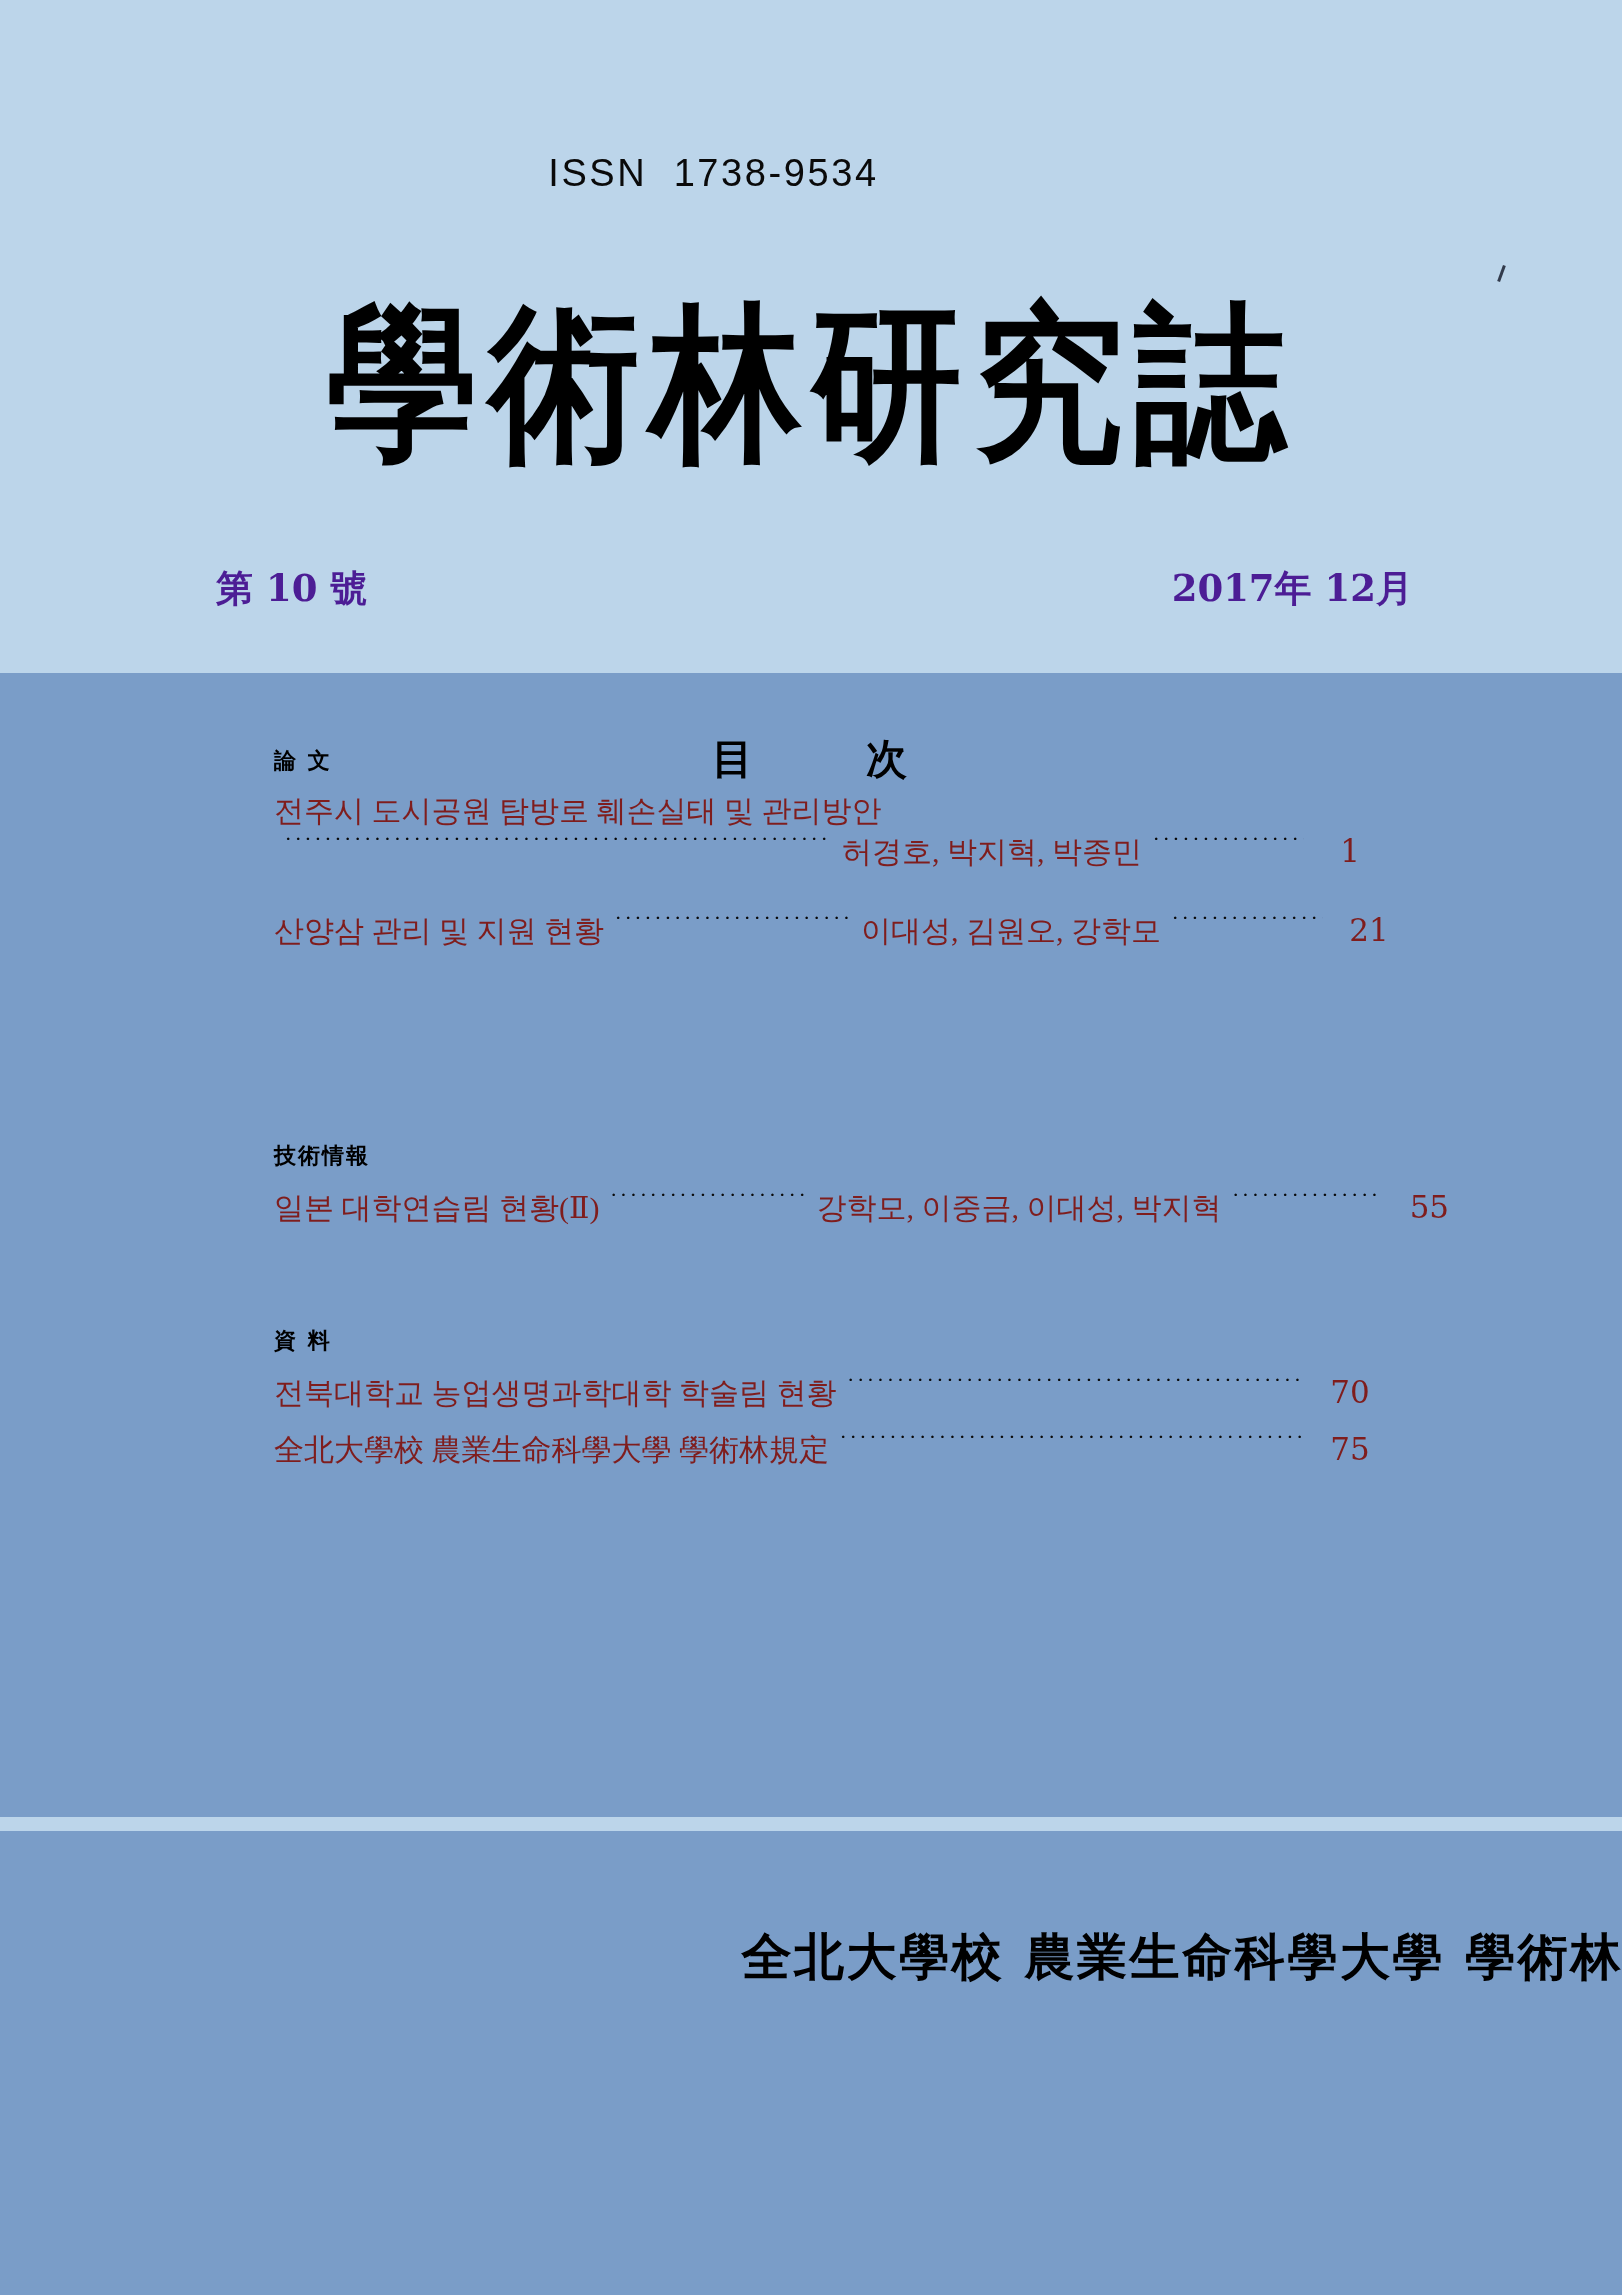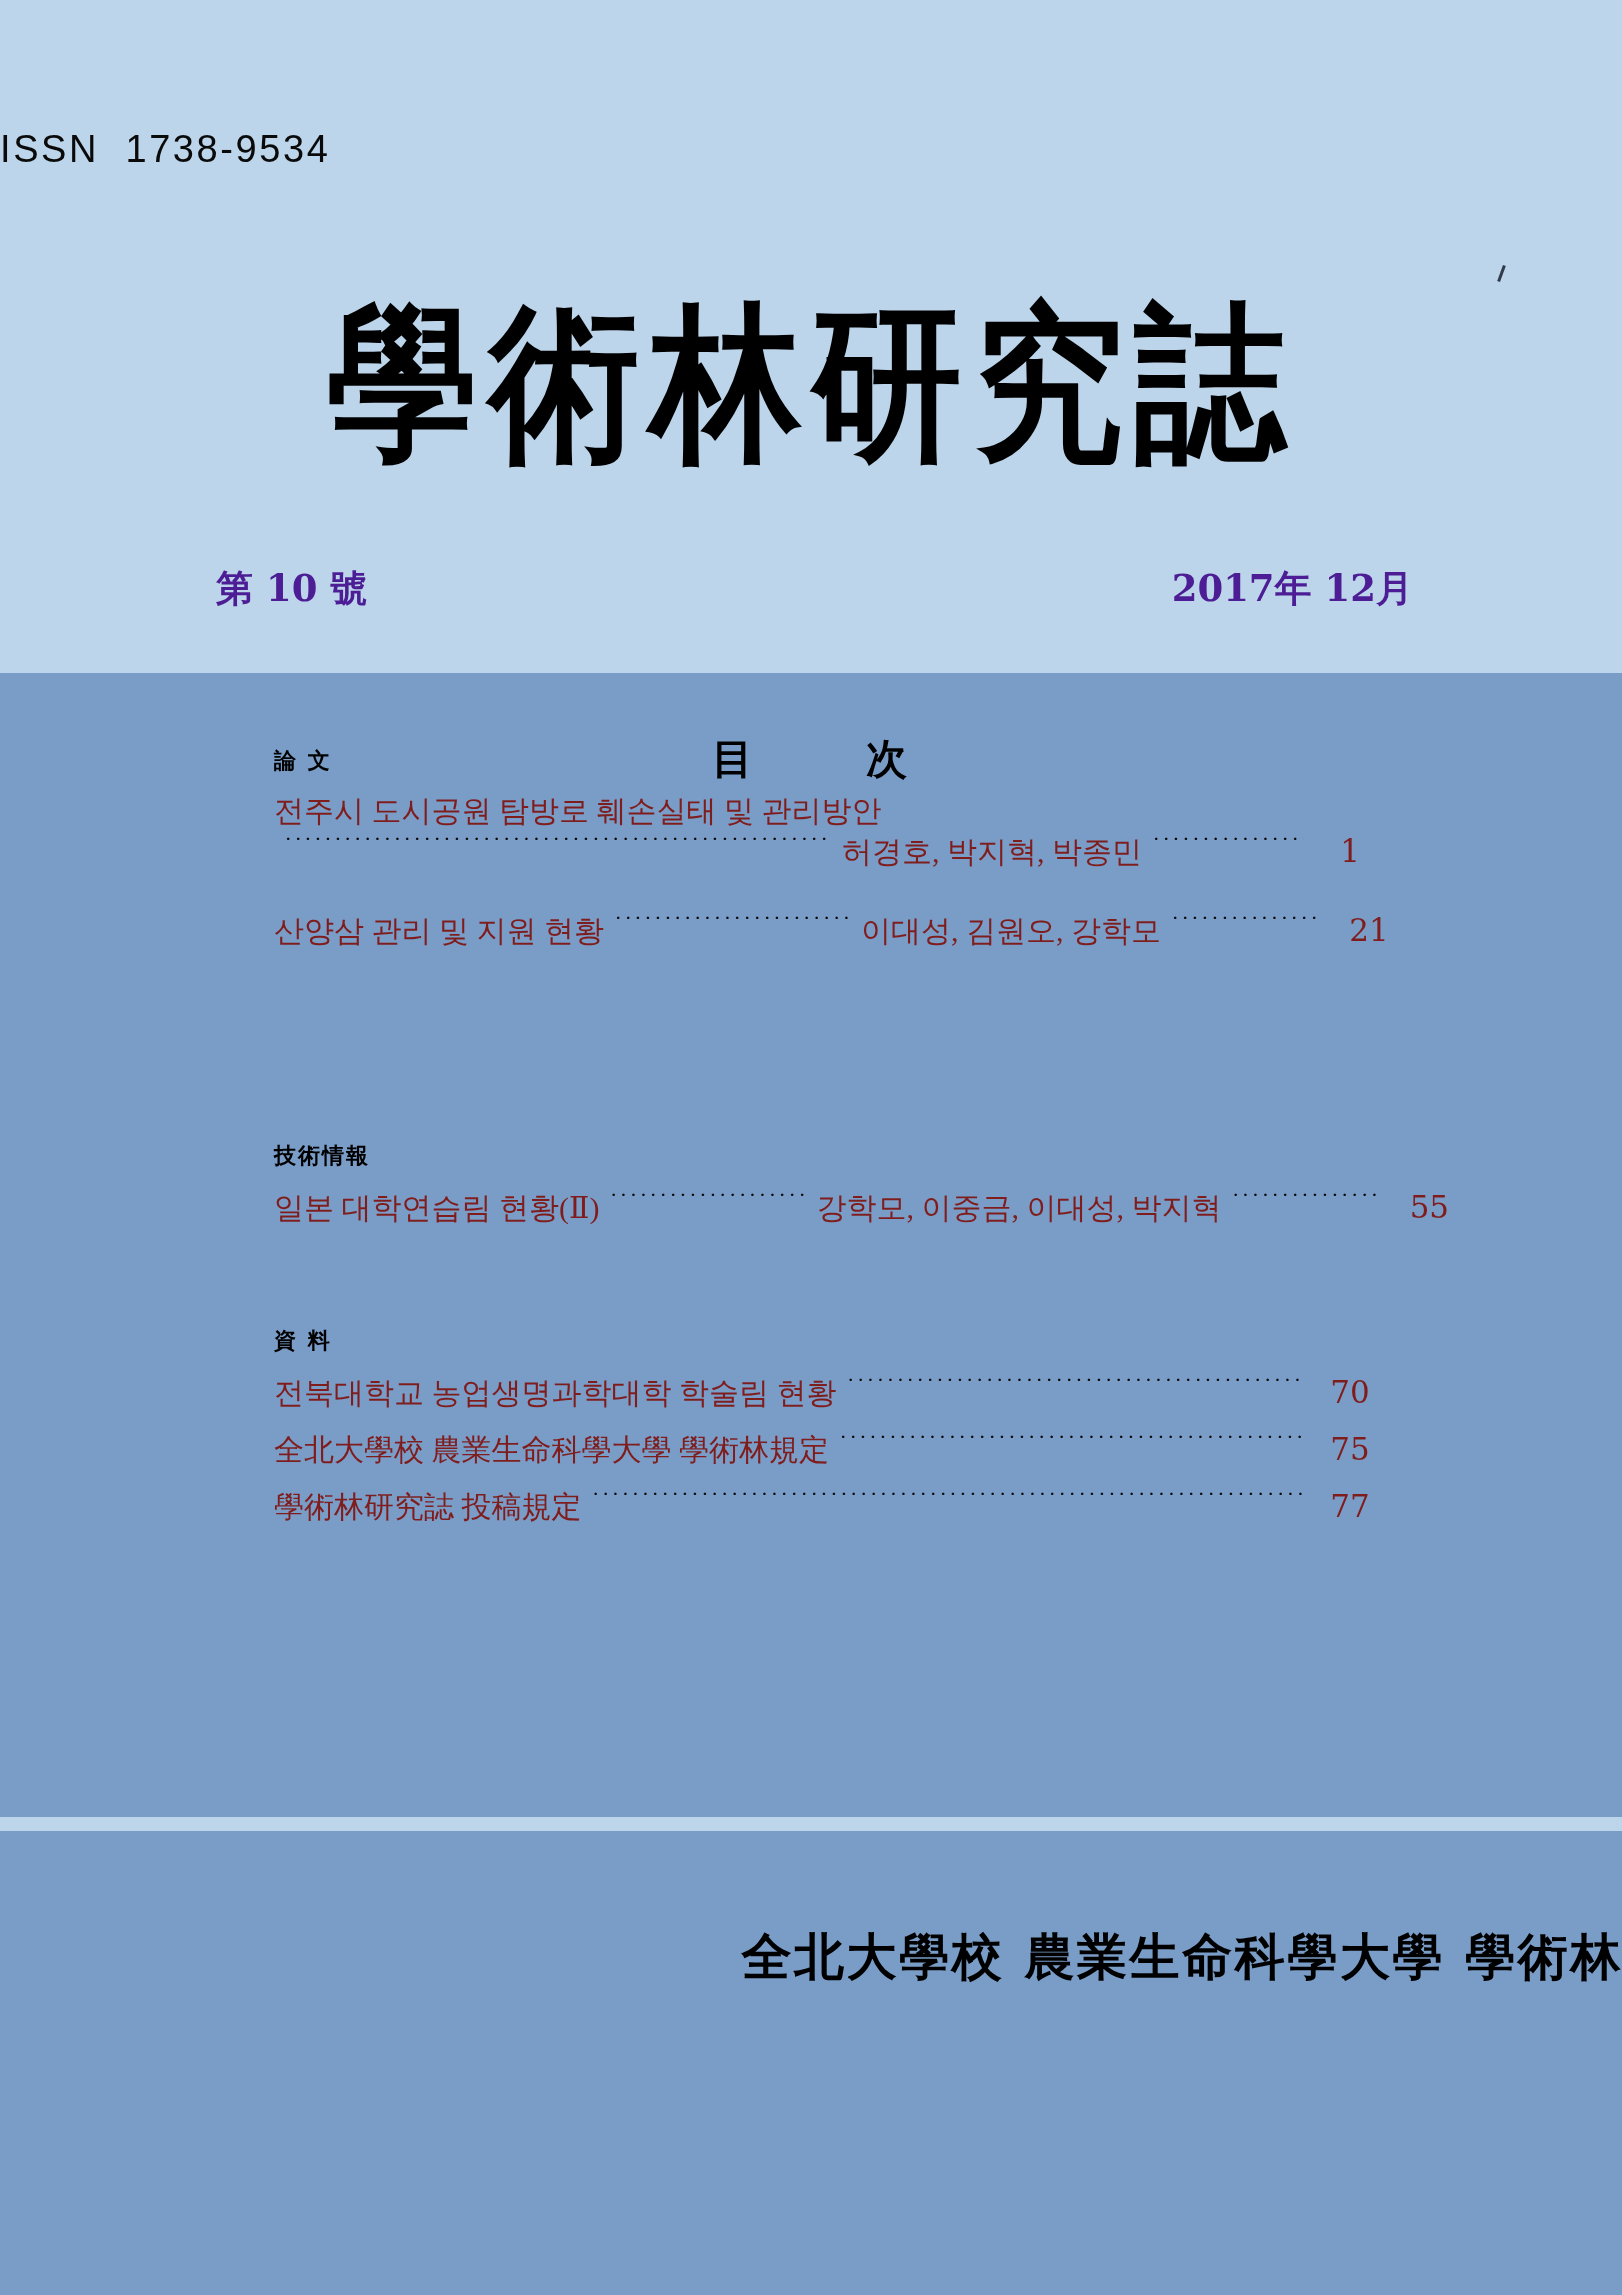--- a/index.html
+++ b/index.html
@@ -41,22 +41,23 @@
     position: absolute;
     left: 0; top: 1832px;
     width: 1623px;
     height: 464px;
     background: #7a9dc8;
   }
 
   
   .issn {
     position: absolute;
-    left: 0; top: 128px;
-    width: 1623px;
+    left: 0; top: 152px;
+    width: 1623px;
+    text-align: center;
     padding-right: 196px;
     box-sizing: border-box;
     font-family: "Liberation Sans", "DejaVu Sans", sans-serif;
     font-size: 38px;
     letter-spacing: 2.6px;
     color: #0a0a0a;
     white-space: pre;
   }
 
   .stray-tick {
@@ -289,24 +290,17 @@
   </div>
 
   <div class="entry">
     <div class="line">
       <span class="txt">全北大學校 農業生命科學大學 學術林規定</span>
       <span class="dots"></span>
       <span class="pageno">75</span>
     </div>
   </div>
 
-  <div class="entry">
-    <div class="line">
-      <span class="txt">學術林研究誌 投稿規定</span>
-      <span class="dots"></span>
-      <span class="pageno">77</span>
-    </div>
-  </div>
 
 </div>
 
 <div class="footer">全北大學校 農業生命科學大學 學術林</div>
 
 
 </body></html>

